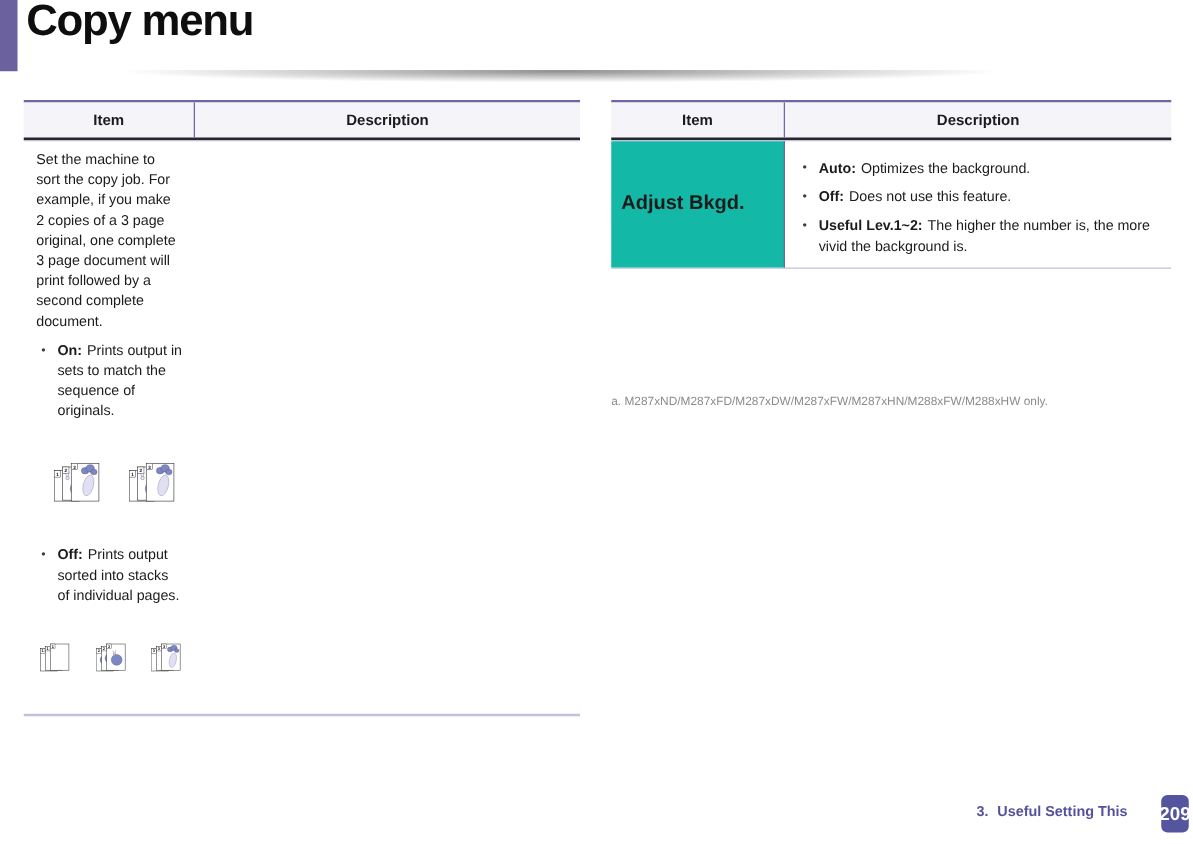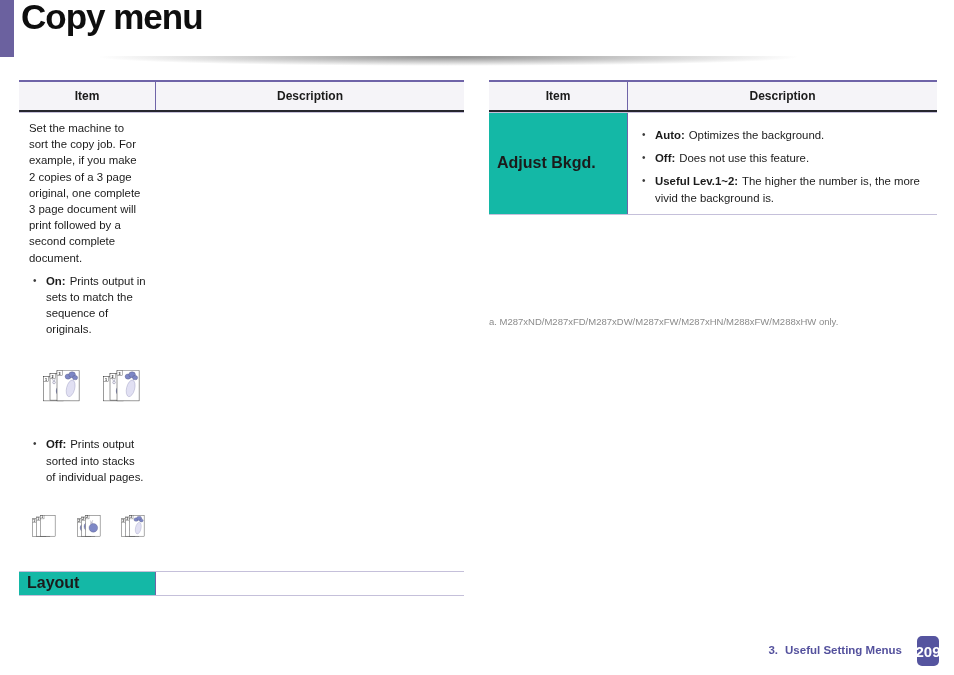--- a/index.html
+++ b/index.html
@@ -65,21 +65,21 @@
   .footnote {
     position:absolute; left:489px; top:316px;
     font-size:9.5px; color:#8b8b8b;
   }
   .footer-chapter {
     position:absolute; right:52px; top:644px;
     font-size:11.5px; font-weight:bold; color:#54519d; white-space:nowrap;
   }
   .footer-chapter .chap-num { margin-right:7px; }
   .page-badge {
-    position:absolute; right:15px; top:636px; width:22px; height:30px;
+    position:absolute; right:3px; top:636px; width:22px; height:30px;
     background:#55549f; border-radius:5px;
     color:#ffffff; font-weight:bold; font-size:15px;
     display:flex; align-items:center; justify-content:center;
   }
 </style>
 </head>
 <body>
 
 <svg width="0" height="0" style="position:absolute" aria-hidden="true">
   <defs>
@@ -186,21 +186,20 @@
                 <text class="num" x="33" y="11" text-anchor="middle">3</text>
               </svg>
 
             </div>
           </li>
         </ul>
       </div>
     </div>
 
     <div class="row">
-      <div class="cell-item">Layout</div>
     </div>
   </div>
 
   <div class="doc-table t-right">
     <div class="row header-row">
       <div class="cell cell-item">Item</div>
       <div class="cell">Description</div>
     </div>
 
     <div class="row">
@@ -217,17 +216,17 @@
             <b>Useful Lev.1~2:</b><span>The higher the number is, the more vivid the background is.</span>
           </li>
         </ul>
       </div>
     </div>
   </div>
 
   <div class="footnote">a.  M287xND/M287xFD/M287xDW/M287xFW/M287xHN/M288xFW/M288xHW only.</div>
 
   <div class="footer-chapter">
-    <span class="chap-num">3.</span><span>Useful Setting Menus</span>
+    <span class="chap-num">3.</span><span>Useful Setting This</span>
   </div>
   <div class="page-badge">209</div>
 
 </div>
 
 </body></html>

